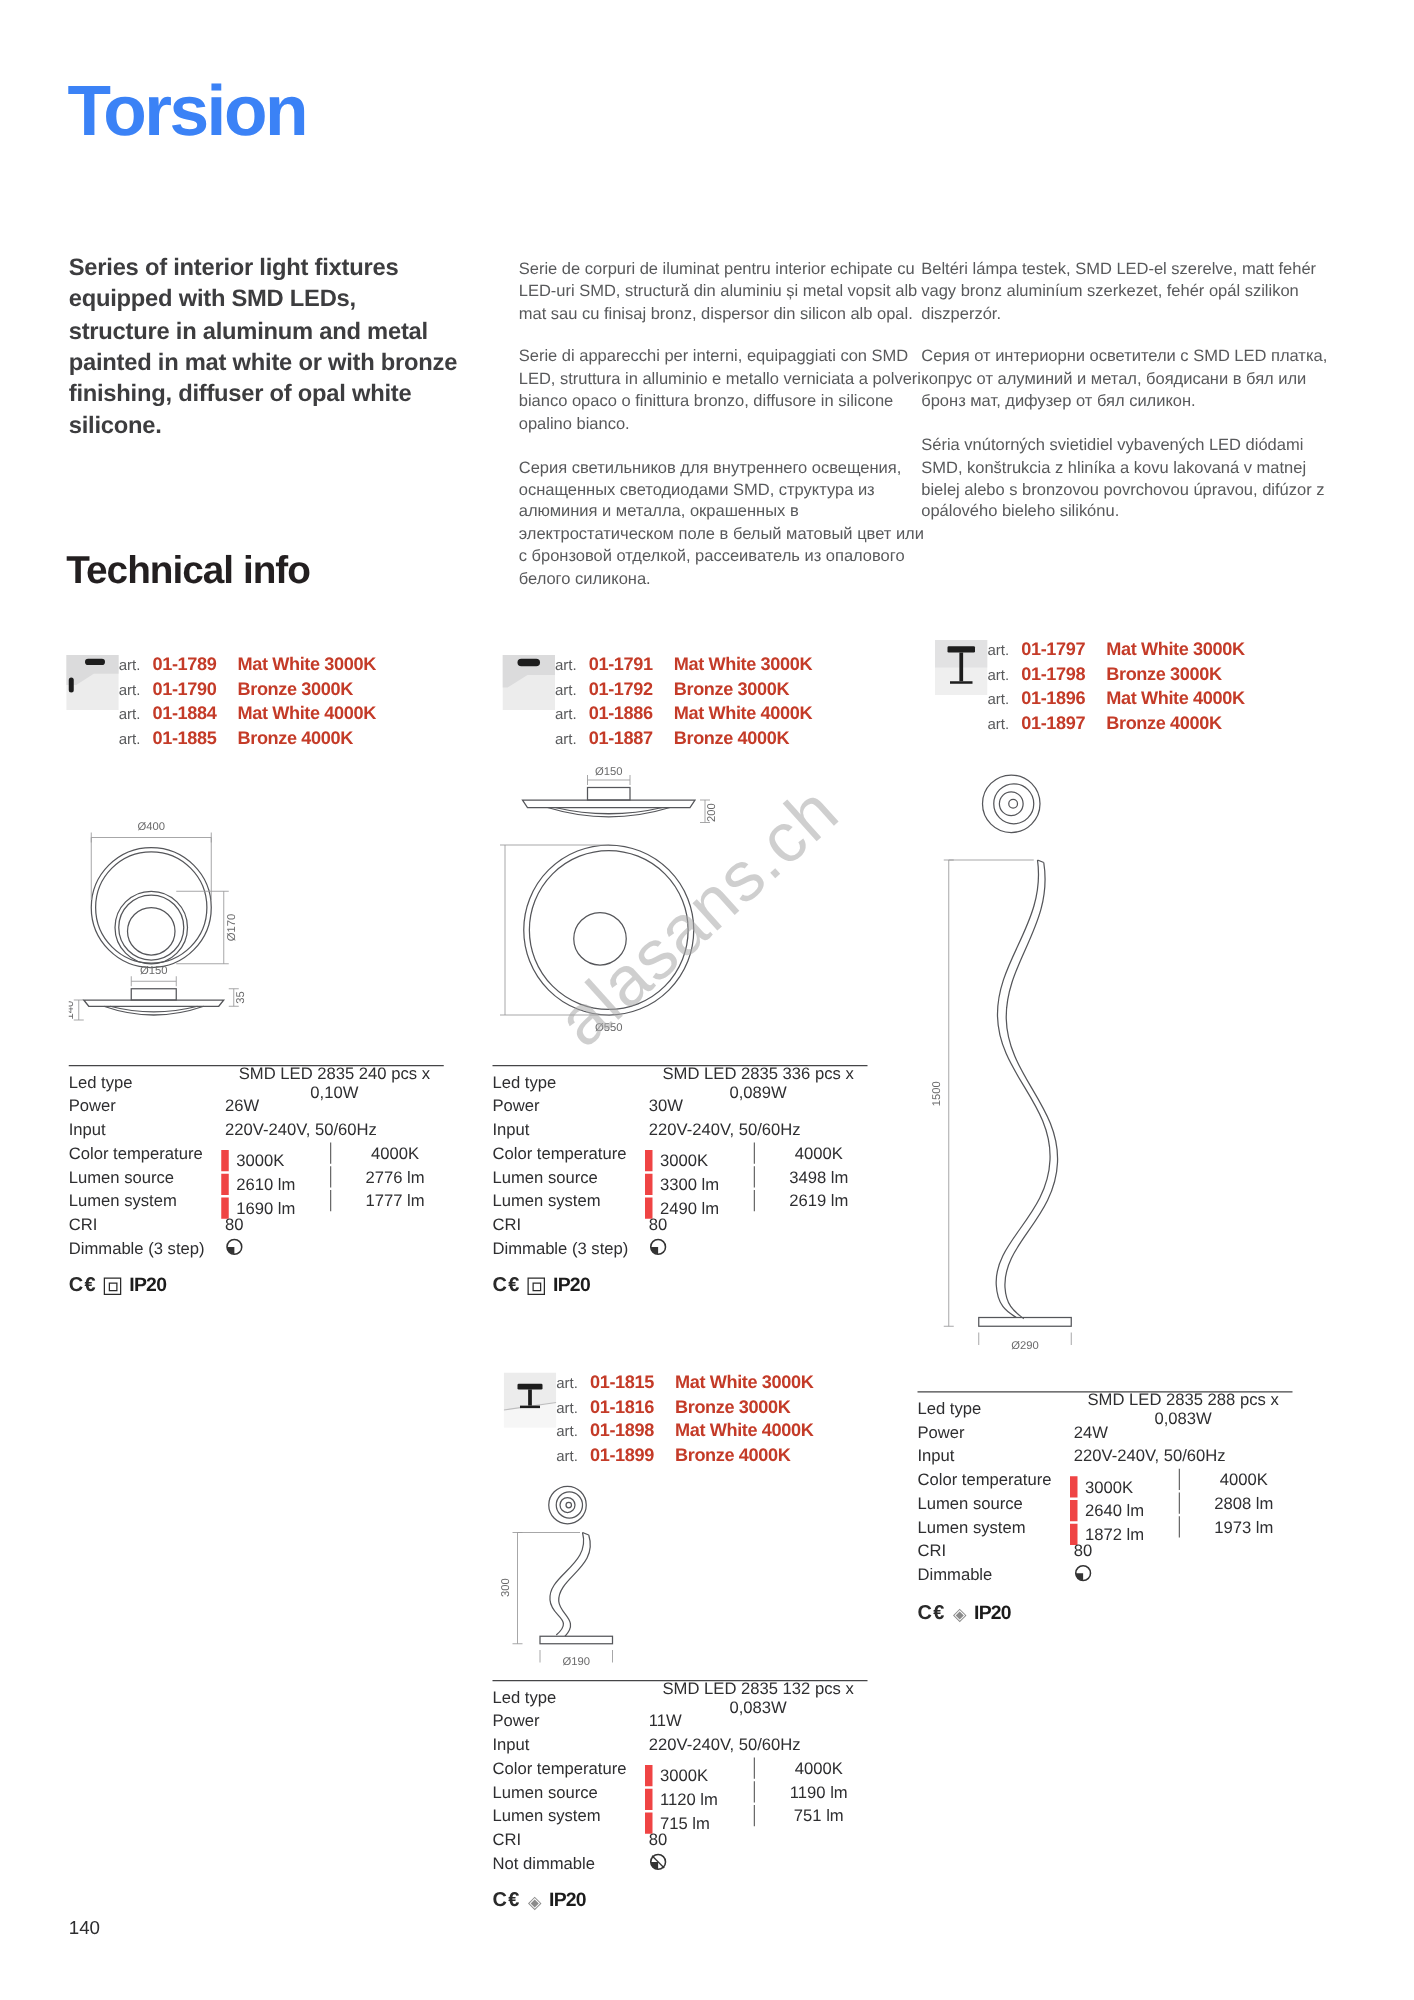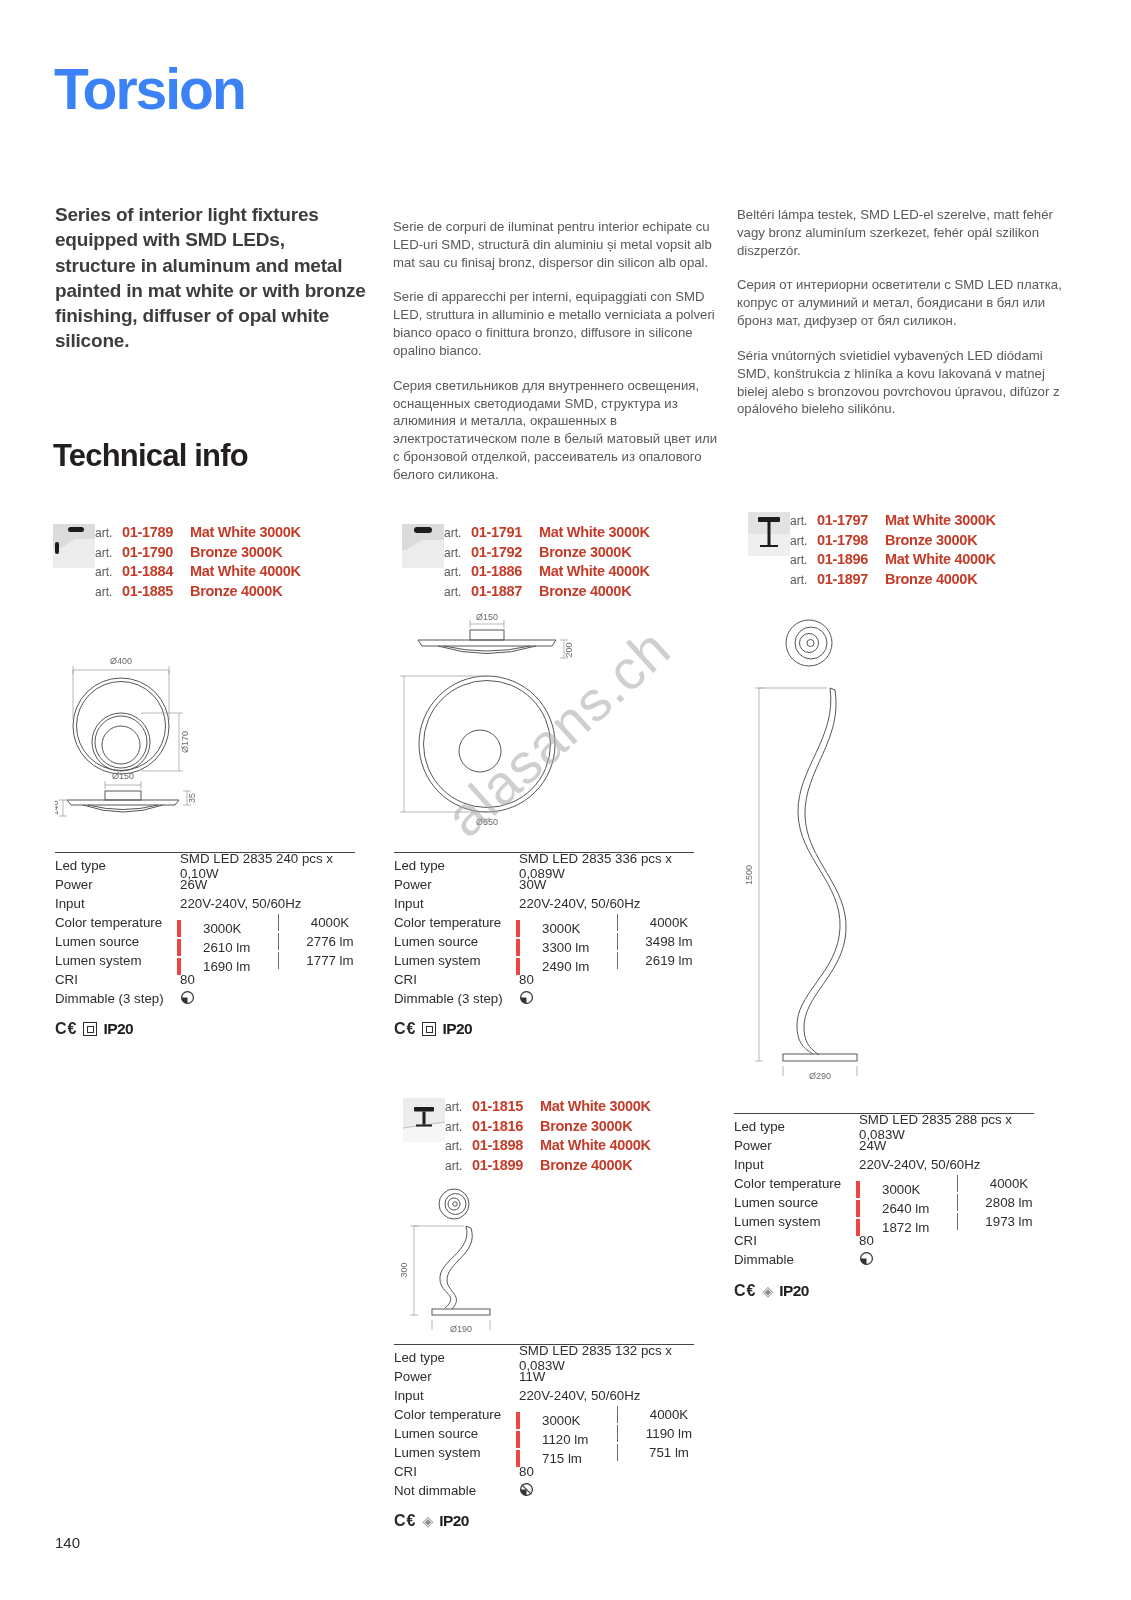--- a/index.html
+++ b/index.html
@@ -4,36 +4,36 @@
 <style>
   html,body{margin:0;padding:0;background:#fff;}
   .page{position:relative;width:1131px;height:1600px;background:#ffffff;
         font-family:"Liberation Sans",sans-serif;overflow:hidden;color:#2e2e30;}
   .title{position:absolute;left:54px;top:56px;margin:0;font-size:57px;font-weight:700;
          letter-spacing:-2px;color:#3b82f6;}
   .intro-en{position:absolute;left:55px;top:202px;width:312px;font-size:19px;font-weight:700;
             color:#3d3d3f;line-height:1.33;letter-spacing:-0.2px;}
   .col-text{position:absolute;width:330px;font-size:13.2px;color:#58595b;line-height:1.35;}
   .col-text p{margin:0 0 17px 0;}
-  .c2{left:393px;top:206px;margin-top:12px;} .c3{left:737px;top:206px;}
+  .c2{left:415px;top:206px;} .c3{left:737px;top:206px;}
   .tech{position:absolute;left:53px;top:438px;margin:0;font-size:31px;font-weight:700;
         color:#231f20;letter-spacing:-0.8px;text-align:center;}
   
   .art-block{position:absolute;display:flex;}
   .prod-icon{flex:0 0 auto;}
   .art-row{display:flex;align-items:baseline;height:19.5px;font-size:14.5px;white-space:nowrap;}
   .art-prefix{width:27px;font-size:12px;color:#58595b;}
   .art-code{width:62px;font-weight:700;color:#c43b28;letter-spacing:-0.3px;}
   .art-finish{color:#c43b28;font-weight:700;margin-left:6px;letter-spacing:-0.3px;}
   
   .spec-table{position:absolute;width:300px;border-top:1px solid #454547;padding-top:3px;}
   .srow{display:flex;align-items:center;height:19px;font-size:13.3px;color:#2e2e30;}
   .slabel{flex:0 0 122px;}
-  .sval{padding-left:3px;}
-  .sdual1{flex:0 0 75px;border-left:4px solid #ef4444;padding-left:22px;height:17px;line-height:17px;margin-top:12px;}
+  .sval{padding-left:3px;text-align:center;}
+  .sdual1{flex:0 0 75px;border-left:6px solid #ef4444;padding-left:6px;height:17px;line-height:17px;margin-top:12px;}
   .sdual2{flex:0 0 90px;border-left:1px solid #6a6a6a;padding-left:6px;height:17px;line-height:17px;text-align:center;}
   
   .cert{position:absolute;display:flex;align-items:center;gap:6px;height:18px;}
   .ce{font-size:16px;font-weight:700;color:#2a2a2a;letter-spacing:1px;}
   .class2{width:12px;height:12px;border:1.5px solid #2a2a2a;display:flex;align-items:center;
           justify-content:center;}
   .class2-inner{width:5px;height:5px;border:1.2px solid #2a2a2a;}
   .diamond{font-size:14px;color:#8a8a8a;line-height:1;}
   .ip{font-size:15.5px;font-weight:700;color:#1c1c1c;letter-spacing:-0.6px;}
   .drawing{position:absolute;}

